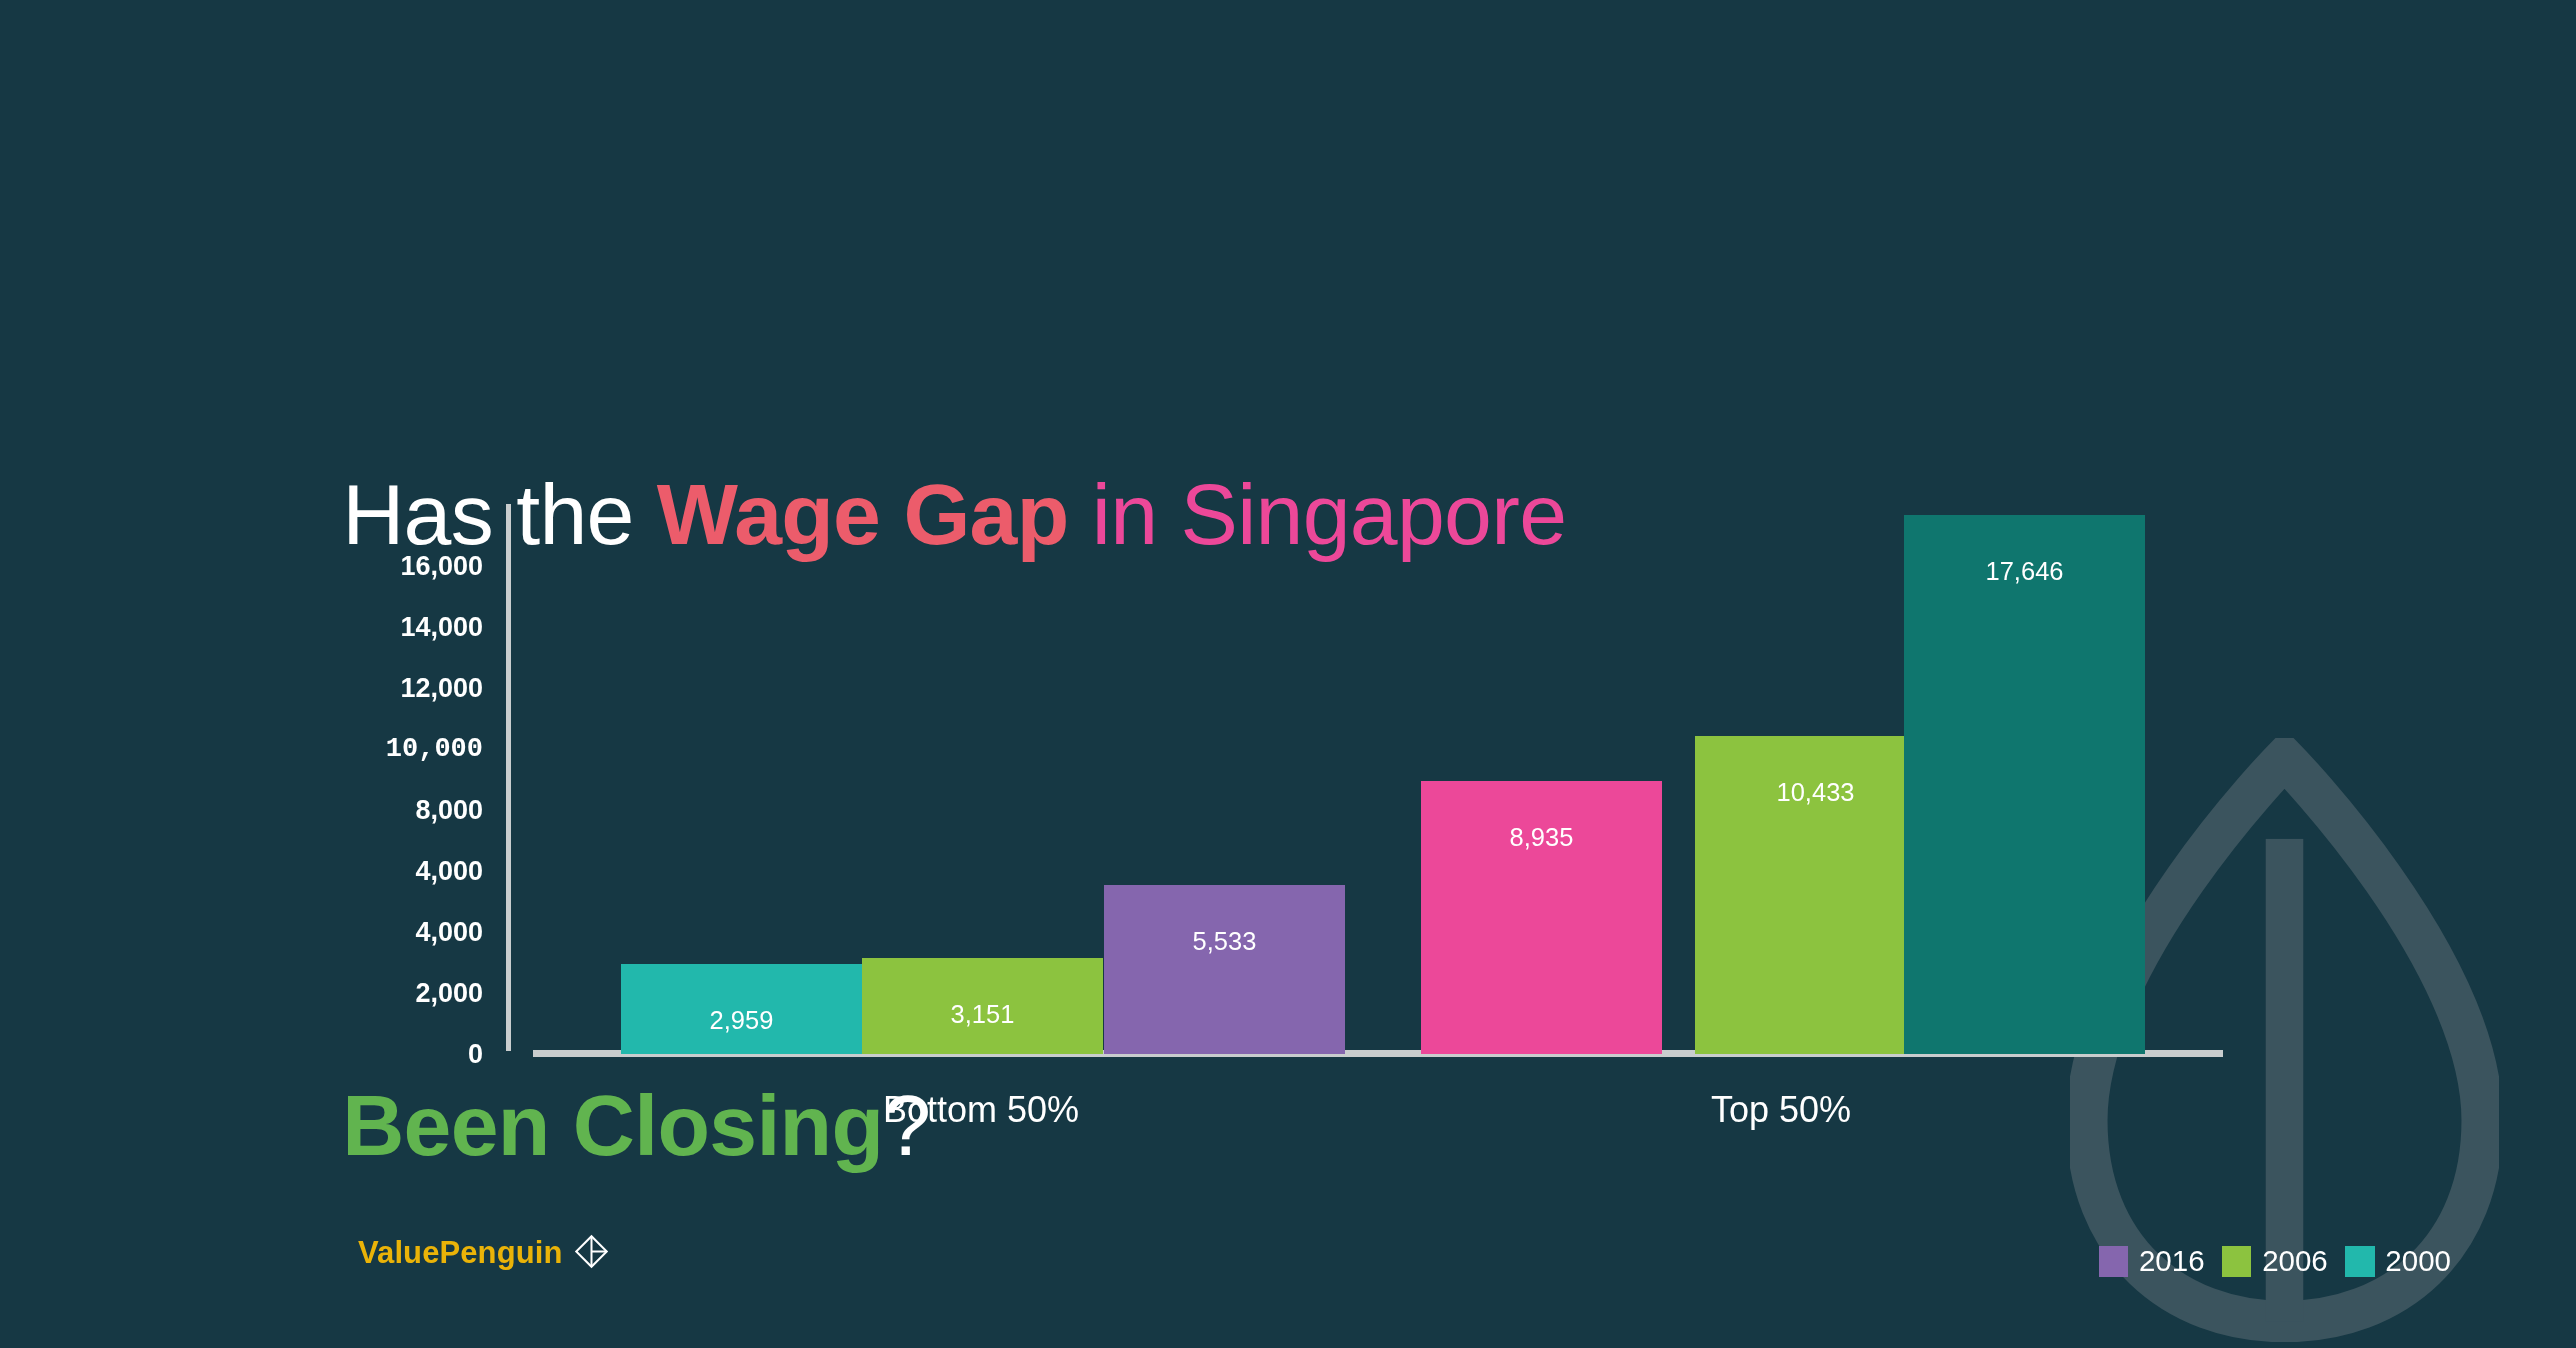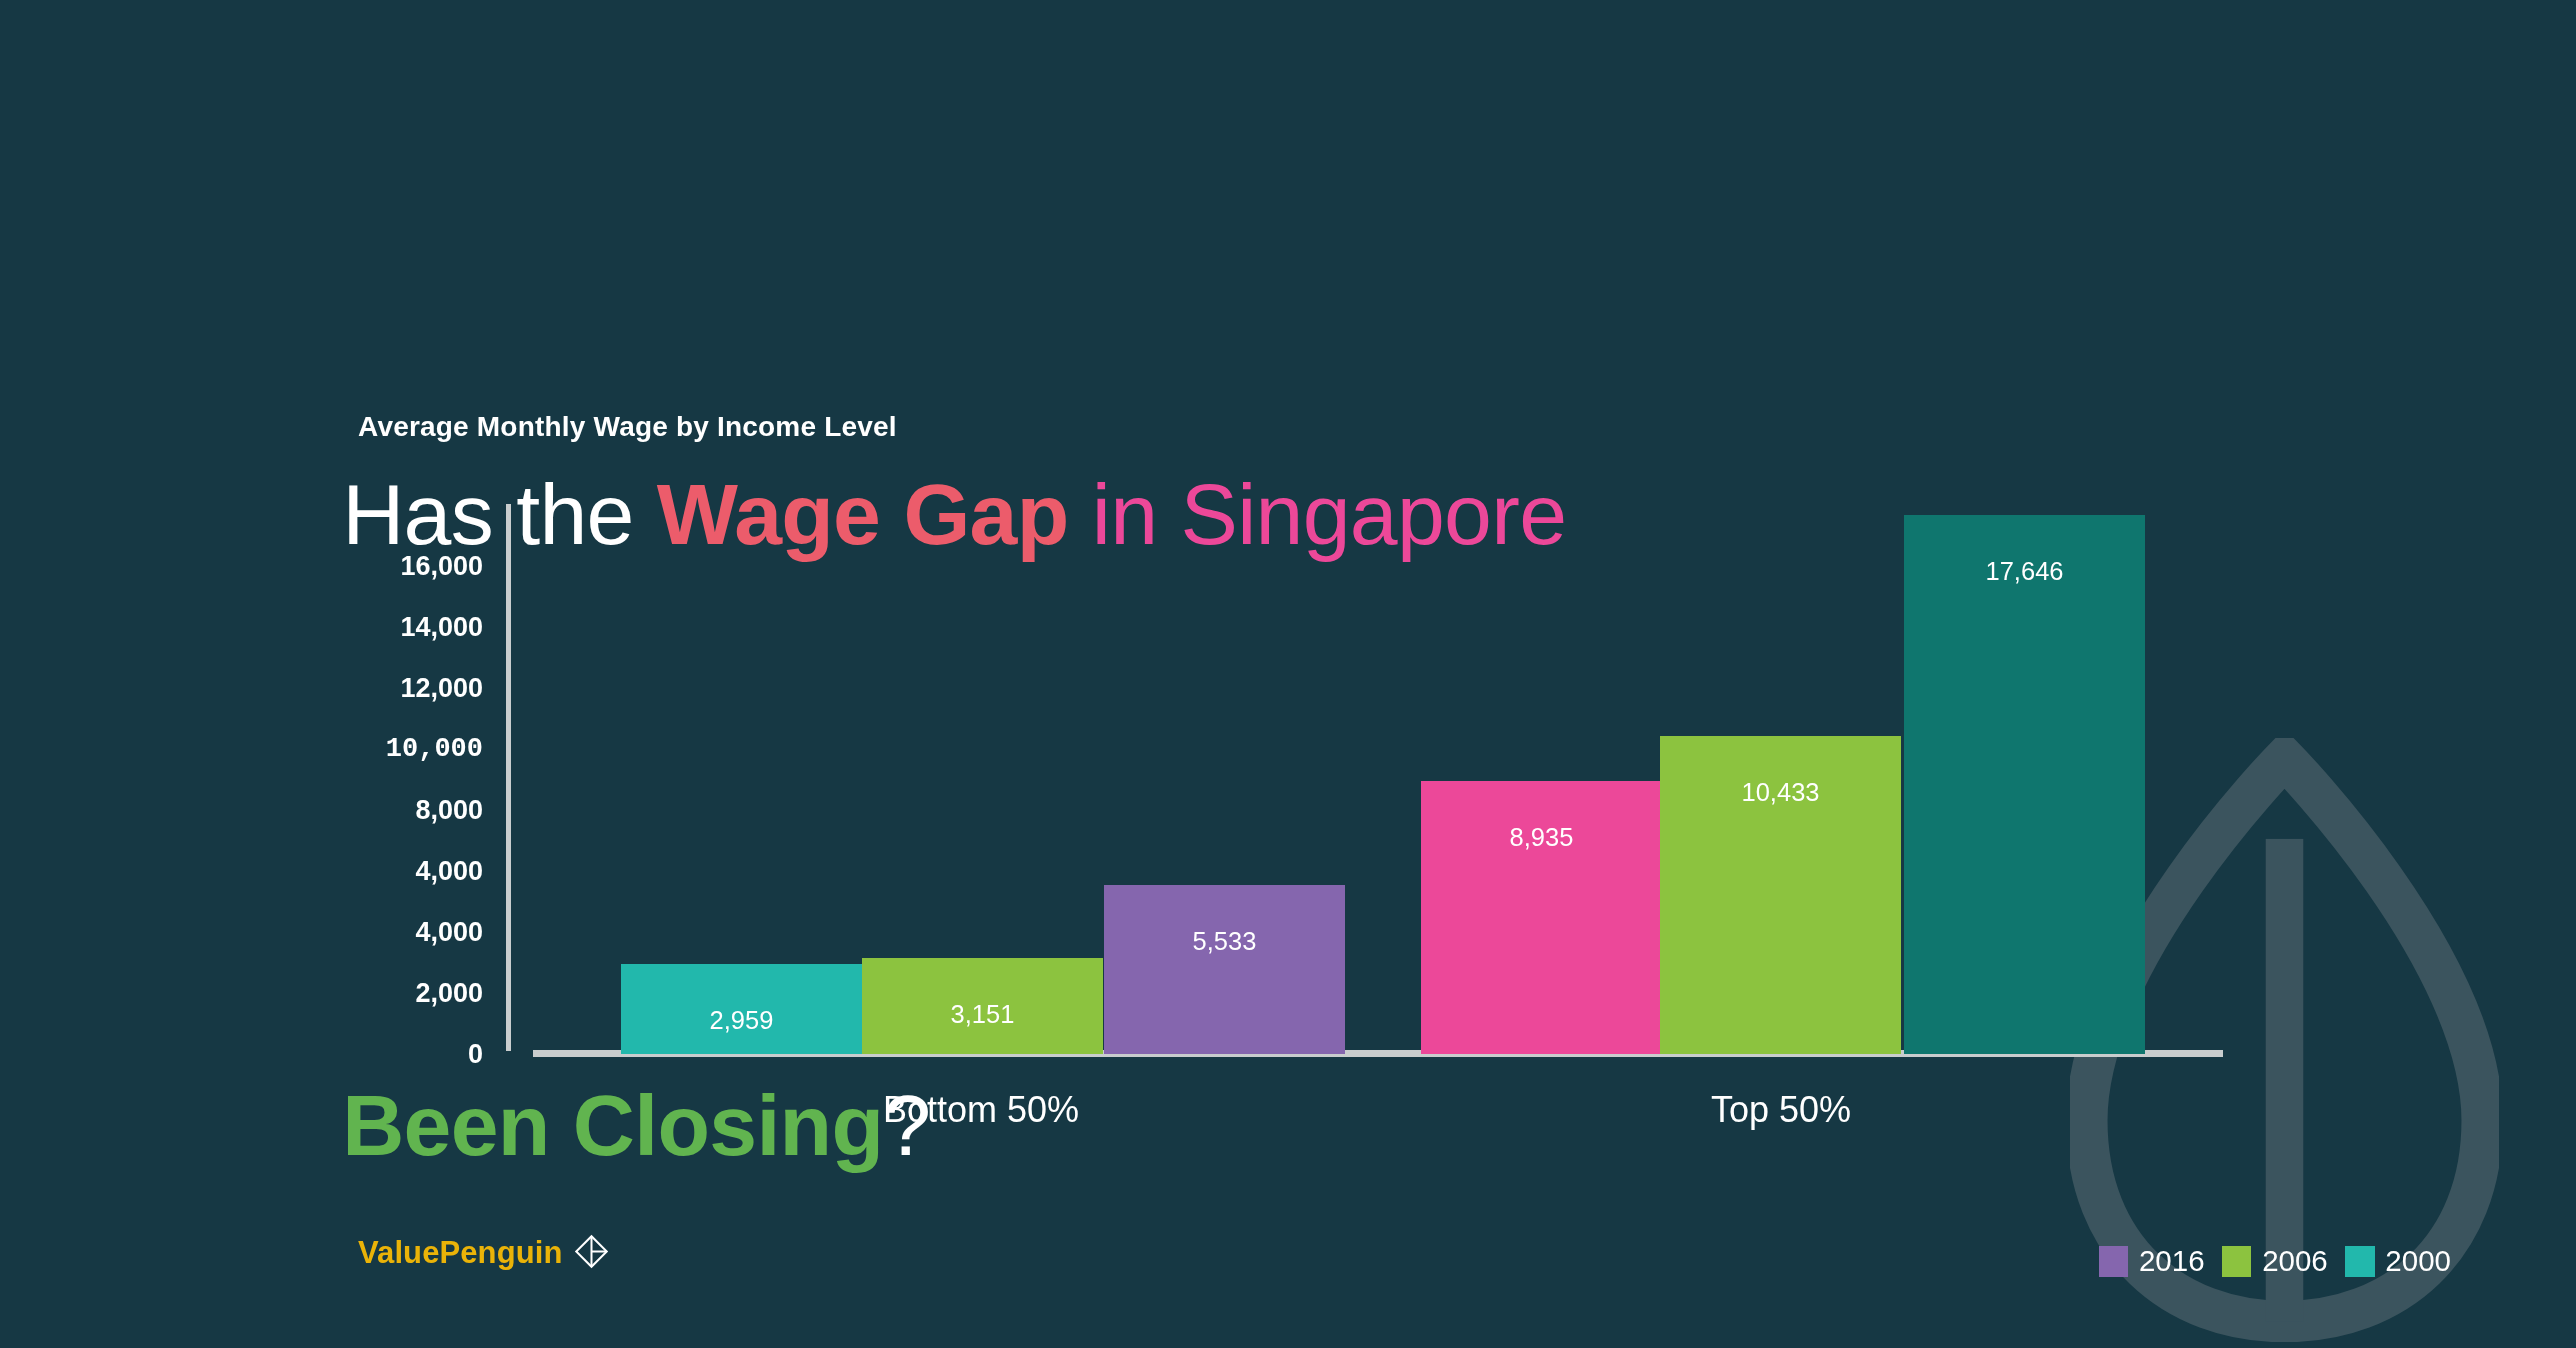--- a/index.html
+++ b/index.html
@@ -176,21 +176,20 @@
 
   <div id="title">
     <span class="ln">
       <span class="plain" style="color: rgb(255, 255, 255);">Has the </span><span class="accent-red" style="color: rgb(236, 92, 107);">Wage Gap</span><span class="plain" style="color: #ec4899;"> in Singapore</span>
     </span>
     <span class="ln">
       <span class="accent-green" style="color: rgb(97, 180, 79);">Been Closing</span><span class="plain" style="color: rgb(255, 255, 255);">?</span>
     </span>
   </div>
 
-  <div id="chart-subtitle">Average Monthly Wage by Income Level</div>
 
   <div id="y-axis-line"></div>
   <div id="x-axis-line"></div>
 
   <div id="y-ticks">
       <div class="ytick" style="top: 1054px;">0</div>
       <div class="ytick" style="top: 993px;">2,000</div>
       <div class="ytick" style="top: 932px;">4,000</div>
       <div class="ytick" style="top: 871px;">4,000</div>
       <div class="ytick" style="top: 810px;">8,000</div>
@@ -206,21 +205,21 @@
       </div>
       <div class="bar" style="left: 862px; width: 241px; height: 96px; bottom: 294px; background: rgb(140, 195, 63);">
         <div class="bar-value" style="top: 42px;">3,151</div>
       </div>
       <div class="bar" style="left: 1104px; width: 241px; height: 169px; bottom: 294px; background: rgb(133, 102, 174);">
         <div class="bar-value" style="top: 42px;">5,533</div>
       </div>
       <div class="bar" style="left: 1421px; width: 241px; height: 273px; bottom: 294px; background: #ec4899;">
         <div class="bar-value" style="top: 42px;">8,935</div>
       </div>
-      <div class="bar" style="left: 1660px; width: 241px; height: 318px; bottom: 294px; background: rgb(140, 195, 63);">
+      <div class="bar" style="left: 1695px; width: 241px; height: 318px; bottom: 294px; background: rgb(140, 195, 63);">
         <div class="bar-value" style="top: 42px;">10,433</div>
       </div>
       <div class="bar" style="left: 1904px; width: 241px; height: 539px; bottom: 294px; background: #0f766e;">
         <div class="bar-value" style="top: 42px;">17,646</div>
       </div>
     </div>
 
   <div id="cat-layer">
       <div class="cat-label" style="left: 981px;">Bottom 50%</div>
       <div class="cat-label" style="left: 1781px;">Top 50%</div>

